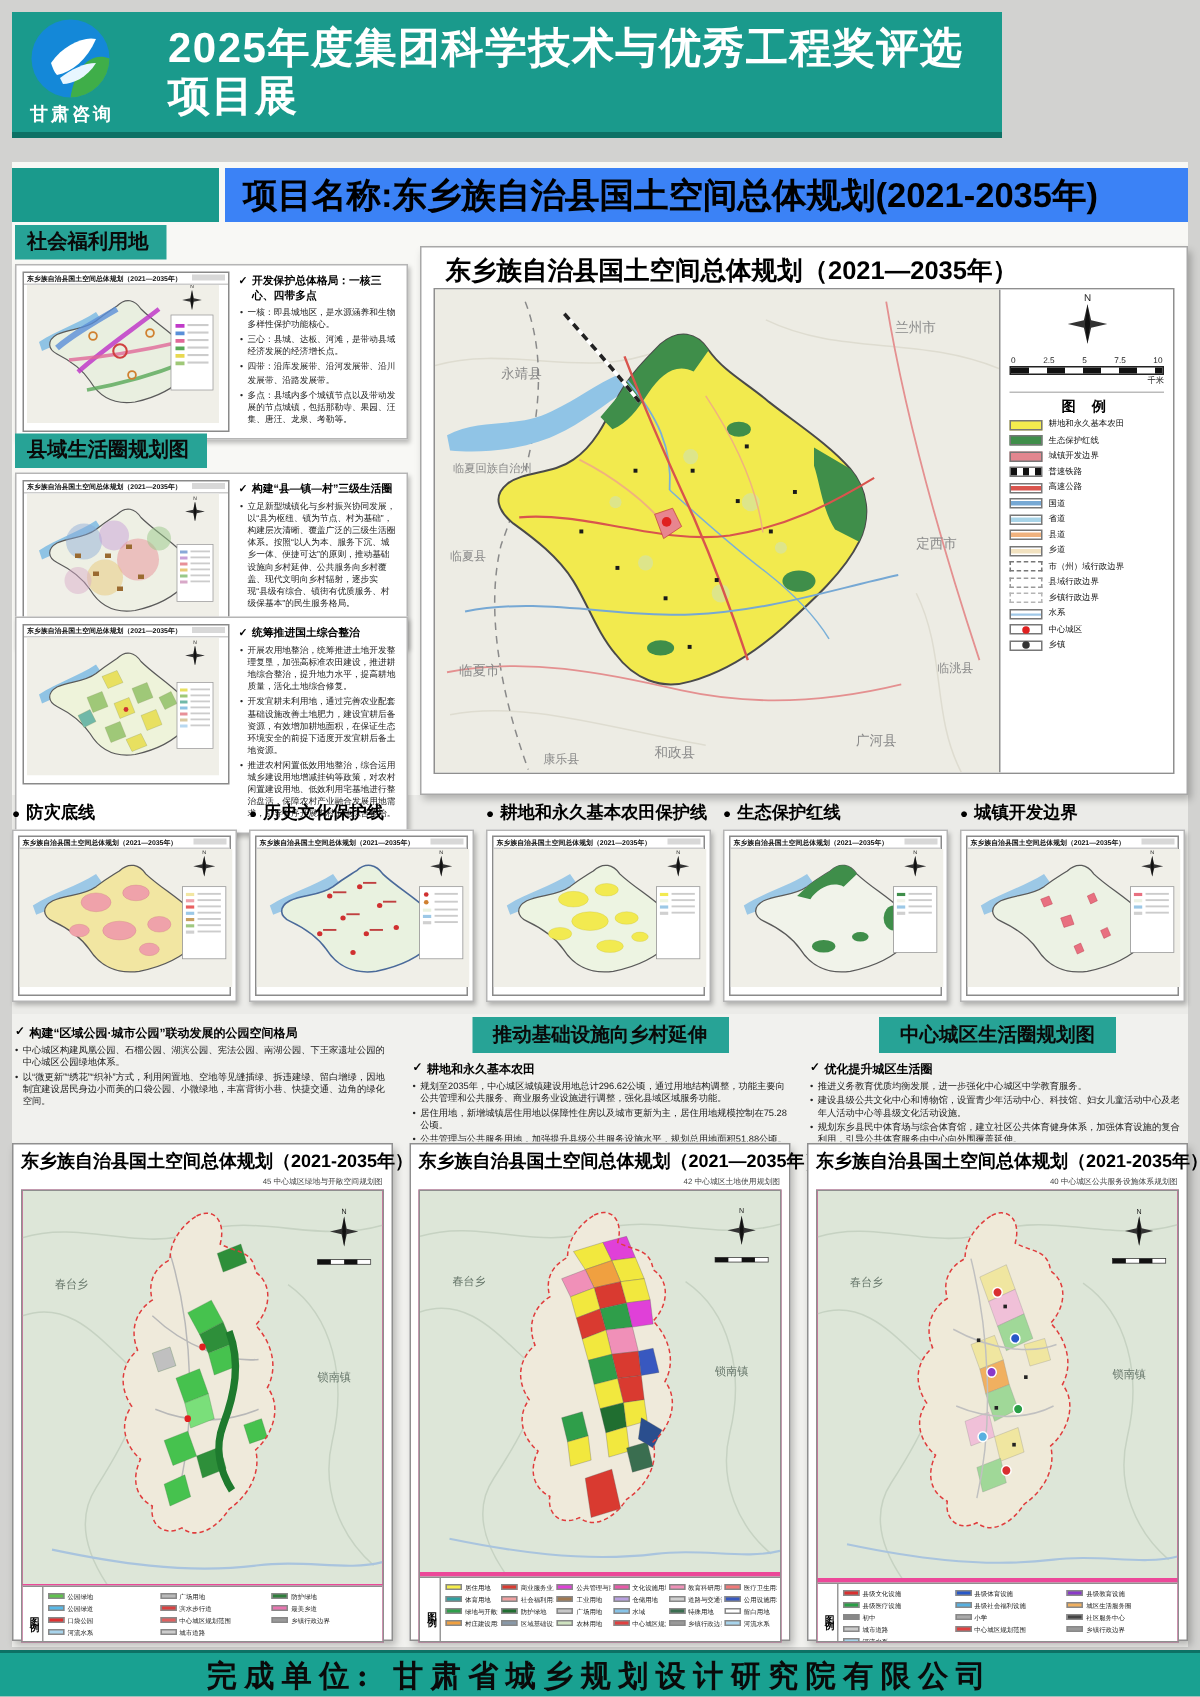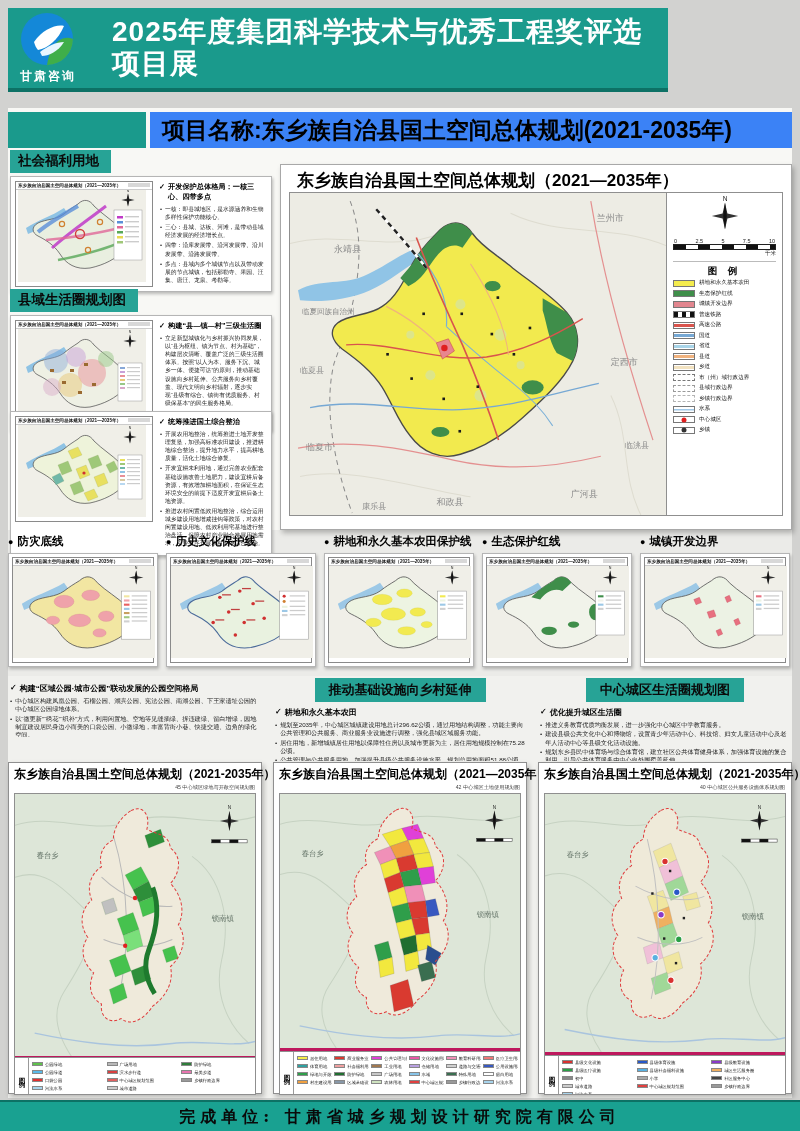--- a/index.html
+++ b/index.html
@@ -71,32 +71,32 @@
   .bp-header{background:#27a396;color:#0a0a0a;font-weight:bold;font-size:13px;padding:3px 14px;width:max-content;max-width:100%;box-sizing:border-box;}
   .bp-header.center{margin:0 auto;}
   .bp-check{font-size:8px;font-weight:bold;color:#000;margin:5px 2px 3px;display:flex;}
   .bp-check .ck{margin-right:3px;}
   .bp-bullets{margin:0 2px;height:40px;overflow:hidden;}
   .bp-bullets .b-item{display:flex;font-size:6.2px;color:#222;line-height:1.35;margin-bottom:1px;}
   .bp-bullets .b-item::before{content:"•";margin:0 3px 0 0;}
   .bp-mapbox{position:absolute;left:0;top:84px;width:100%;height:332px;background:#fff;border:1px solid #8f8f8f;box-shadow:2px 3px 5px rgba(0,0,0,.25);padding:3px 5px;box-sizing:border-box;}
   .bp-maptitle{font-size:12px;font-weight:900;text-align:center;white-space:nowrap;}
   .bp-fig{font-size:5.2px;color:#444;text-align:right;margin:1px 1px 2px 0;}
-  .bp-frame{border:1px solid #8f8f8f;height:300px;position:relative;background:#be185d;overflow:hidden;}
+  .bp-frame{border:1px solid #8f8f8f;height:300px;position:relative;background:#ec4899;overflow:hidden;}
   .bp-legend{position:absolute;left:0;right:0;bottom:0;background:#fff;border-top:1px solid #8f8f8f;display:flex;}
   .bp-lglab{width:13px;flex:none;border-right:1px solid #999;display:flex;align-items:center;justify-content:center;font-size:6.5px;font-weight:bold;writing-mode:vertical-rl;letter-spacing:4px;}
   .bp-lgitems{flex:1;display:flex;flex-wrap:wrap;align-content:flex-start;padding:2px 1px;}
   .bp-lgitem{display:flex;align-items:center;height:8px;overflow:hidden;}
   .w3{width:33.3%;} .w6{width:16.6%;}
   .bp-lgsw{width:11px;height:4px;border:.5px solid #888;margin:0 2px;background:var(--c);flex:none;box-sizing:border-box;}
   .bp-lgtx{font-size:4.3px;color:#222;white-space:nowrap;}
 
   
   .footer{position:absolute;left:0;top:1100px;width:800px;height:31px;background:#19a191;border-top:2px solid #0d7165;display:flex;align-items:center;justify-content:center;}
-  .footer-text{font-family:"DejaVu Serif","Liberation Serif",serif;font-size:16px;font-weight:bold;color:#0a0a0a;letter-spacing:5px;}
+  .footer-text{font-family:"DejaVu Serif","Liberation Serif",serif;font-size:20px;font-weight:bold;color:#0a0a0a;letter-spacing:5px;}
 
   svg text{font-family:"Liberation Sans",sans-serif;}
 </style>
 </head>
 <body>
 
 <svg width="0" height="0" style="position:absolute">
   <defs>
     <path id="cty" d="M60,14 C66,8 72,10 76,16 C84,24 94,30 102,38 C110,45 112,52 106,60 C98,69 86,75 72,78 C58,80 48,74 42,64 C36,55 28,50 20,46 C14,43 13,37 20,33 C28,29 38,30 46,24 C52,19 54,18 60,14 Z"></path>
     <g id="compass">

